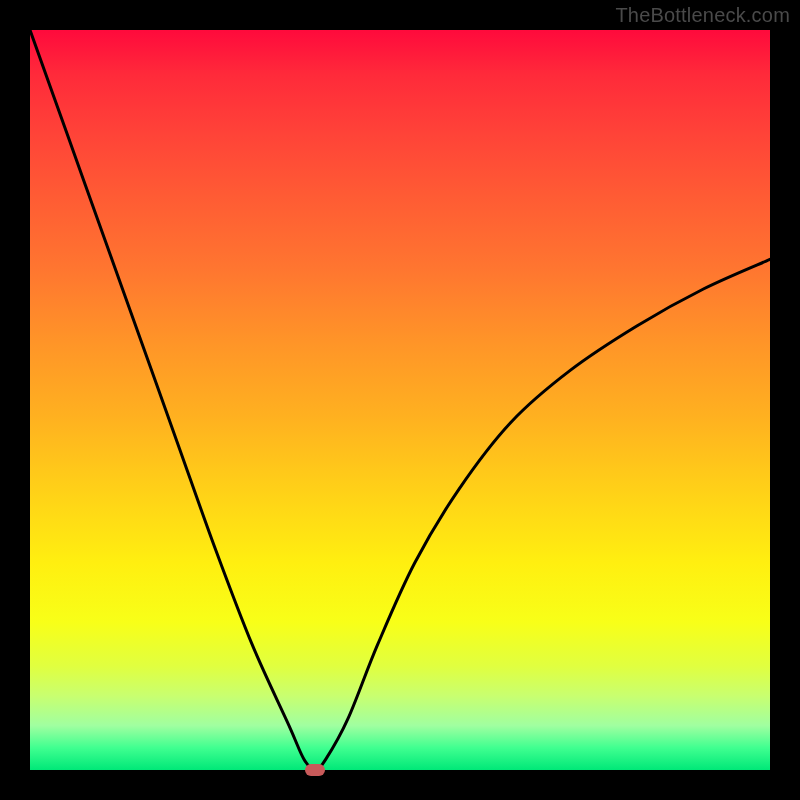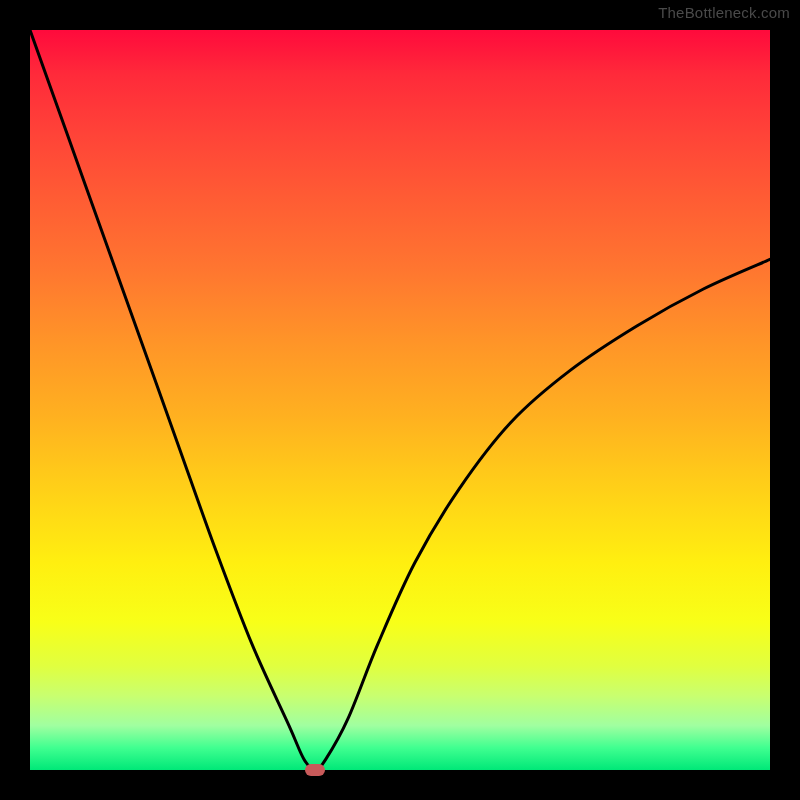--- a/index.html
+++ b/index.html
@@ -15,21 +15,21 @@
     position: relative;
     width: 800px;
     height: 800px;
     background: #000;
   }
   .watermark {
     position: absolute;
     top: 4px;
     right: 10px;
     color: #4a4a4a;
-    font-size: 15px;
+    font-size: 20px;
     font-weight: 500;
     letter-spacing: 0.2px;
     z-index: 10;
   }
   .plot {
     position: absolute;
     left: 30px;
     top: 30px;
     width: 740px;
     height: 740px;

